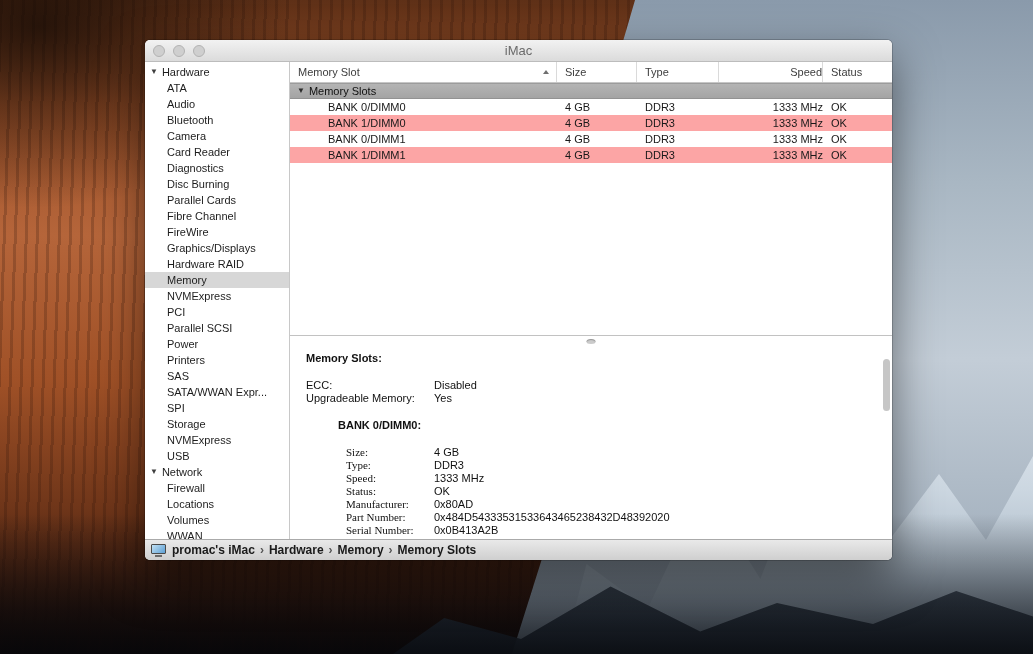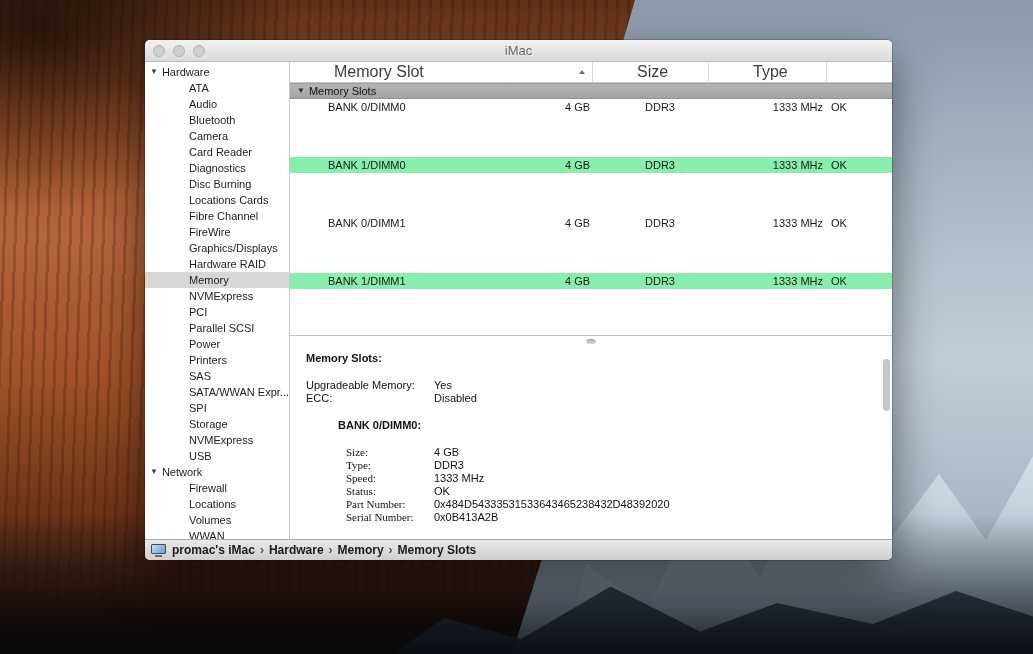--- a/index.html
+++ b/index.html
@@ -35,40 +35,40 @@
   .tl{width:12px;height:12px;border-radius:50%;background:#cfcfcf;border:1px solid #b2b2b2;}
   .title{font-size:13px;color:#6b6b6b;}
 
   .content{flex:1;display:flex;min-height:0;}
 
   
   .sidebar{flex:0 0 144px;width:144px;background:#fff;overflow:hidden;padding-top:2px;}
   .sb-section{height:16px;line-height:16px;font-size:11px;color:#1d1d1d;padding-left:5px;
     display:flex;align-items:center;gap:4px;white-space:nowrap;}
   .tri{font-size:8px;color:#3f3f3f;line-height:1;}
-  .sb-item{height:16px;line-height:16px;font-size:11px;color:#1d1d1d;padding-left:44px;white-space:nowrap;}
+  .sb-item{height:16px;line-height:16px;font-size:11px;color:#1d1d1d;padding-left:22px;white-space:nowrap;}
   .sb-item.selected{background:#d7d7d7;}
 
   
   .main{flex:1;display:flex;flex-direction:column;border-left:1px solid #c8c8c8;min-width:0;}
   .table-pane{flex:0 0 273px;height:273px;display:flex;flex-direction:column;background:#fff;}
   .thead{flex:0 0 21px;height:21px;display:flex;border-bottom:1px solid #c6c6c6;background:#fff;}
-  .hcell{font-size:16px;color:#3d3d3d;line-height:20px;padding-left:8px;border-right:1px solid #dadada;
-    position:relative;white-space:nowrap;overflow:hidden;margin-left:36px;}
+  .hcell{font-size:11px;color:#3d3d3d;line-height:20px;padding-left:8px;border-right:1px solid #dadada;
+    position:relative;white-space:nowrap;overflow:hidden;}
   .hcell:last-child{border-right:none;}
   .c0{width:267px;flex:0 0 267px;} .c1{width:80px;flex:0 0 80px;} .c2{width:82px;flex:0 0 82px;}
   .c3{width:104px;flex:0 0 104px;text-align:right;} .c4{flex:1;min-width:0;}
   .sort{position:absolute;right:7px;top:8px;width:0;height:0;
     border-left:3px solid transparent;border-right:3px solid transparent;border-bottom:4px solid #6f6f6f;}
   .group-row{flex:0 0 16px;height:16px;background:linear-gradient(#b4b4b4,#a4a4a4);
     border-top:1px solid #9c9c9c;border-bottom:1px solid #929292;
     display:flex;align-items:center;font-size:11px;color:#101010;}
   .group-row .tri{margin-left:7px;margin-right:4px;color:#2c2c2c;}
   .trow{flex:0 0 16px;height:16px;display:flex;}
-  .trow.alt{background:#86efac;}
+  .trow.alt{background:#fca5a5;}
   .tcell{font-size:11px;color:#191919;line-height:16px;padding-left:8px;white-space:nowrap;overflow:hidden;}
   .tcell.c0{padding-left:38px;}
 
   
   .splitter{flex:0 0 12px;height:12px;background:#fff;border-top:1px solid #c2c2c2;position:relative;}
   .dimple{position:absolute;left:50%;top:3px;transform:translateX(-50%);width:9px;height:5px;
     border-radius:50%;background:#cbcbcb;box-shadow:inset 0 1px 1px rgba(0,0,0,.28);}
 
   
   .details{flex:1;background:#fff;position:relative;overflow:hidden;padding-top:5px;}
@@ -119,21 +119,21 @@
             <span class="tri">▼</span>
             <span class="sb-sec-label">Hardware</span>
           </div>
           <div class="sb-item">ATA</div>
           <div class="sb-item">Audio</div>
           <div class="sb-item">Bluetooth</div>
           <div class="sb-item">Camera</div>
           <div class="sb-item">Card Reader</div>
           <div class="sb-item">Diagnostics</div>
           <div class="sb-item">Disc Burning</div>
-          <div class="sb-item">Locations Cards</div>
+          <div class="sb-item">Parallel Cards</div>
           <div class="sb-item">Fibre Channel</div>
           <div class="sb-item">FireWire</div>
           <div class="sb-item">Graphics/Displays</div>
           <div class="sb-item">Hardware RAID</div>
           <div class="sb-item selected">Memory</div>
           <div class="sb-item">NVMExpress</div>
           <div class="sb-item">PCI</div>
           <div class="sb-item">Parallel SCSI</div>
           <div class="sb-item">Power</div>
           <div class="sb-item">Printers</div>
@@ -159,21 +159,21 @@
               <div class="hcell c0"><span>Memory Slot</span><span class="sort"></span></div>
               <div class="hcell c1"><span>Size</span></div>
               <div class="hcell c2"><span>Type</span></div>
               <div class="hcell c3"><span>Speed</span></div>
               <div class="hcell c4"><span>Status</span></div>
             </div>
           <div class="group-row">
             <span class="tri">▼</span>
             <span>Memory Slots</span>
           </div>
-          <div id="tbody" style="display:flex;flex-direction:column;gap:42px;">
+          <div id="tbody" style="display:flex;flex-direction:column;">
               <div class="trow">
                 <div class="tcell c0">BANK 0/DIMM0</div>
                 <div class="tcell c1">4 GB</div>
                 <div class="tcell c2">DDR3</div>
                 <div class="tcell c3">1333 MHz</div>
                 <div class="tcell c4">OK</div>
               </div>
               <div class="trow alt">
                 <div class="tcell c0">BANK 1/DIMM0</div>
                 <div class="tcell c1">4 GB</div>
@@ -202,47 +202,51 @@
           <div class="dimple"></div>
         </div>
 
         <div class="details">
           <div id="details-lines">
               <div class="drow">
                 <span class="dhead">Memory Slots:</span>
               </div>
               <div class="dgroup">
                 <div class="drow general">
+                  <span class="dlabel">ECC:</span>
+                  <span class="dvalue">Disabled</span>
+                </div>
+                <div class="drow general">
                   <span class="dlabel">Upgradeable Memory:</span>
                   <span class="dvalue">Yes</span>
                 </div>
-                <div class="drow general">
-                  <span class="dlabel">ECC:</span>
-                  <span class="dvalue">Disabled</span>
-                </div>
               </div>
               <div class="drow bankhead-row">
                 <span class="dbankhead">BANK 0/DIMM0:</span>
               </div>
               <div class="dgroup">
                 <div class="drow bank">
                   <span class="dlabel">Size:</span>
                   <span class="dvalue">4 GB</span>
                 </div>
                 <div class="drow bank">
                   <span class="dlabel">Type:</span>
                   <span class="dvalue">DDR3</span>
                 </div>
                 <div class="drow bank">
                   <span class="dlabel">Speed:</span>
                   <span class="dvalue">1333 MHz</span>
                 </div>
                 <div class="drow bank">
                   <span class="dlabel">Status:</span>
                   <span class="dvalue">OK</span>
+                </div>
+                <div class="drow bank">
+                  <span class="dlabel">Manufacturer:</span>
+                  <span class="dvalue">0x80AD</span>
                 </div>
                 <div class="drow bank">
                   <span class="dlabel">Part Number:</span>
                   <span class="dvalue">0x484D54333531533643465238432D48392020</span>
                 </div>
                 <div class="drow bank">
                   <span class="dlabel">Serial Number:</span>
                   <span class="dvalue">0x0B413A2B</span>
                 </div>
               </div>

